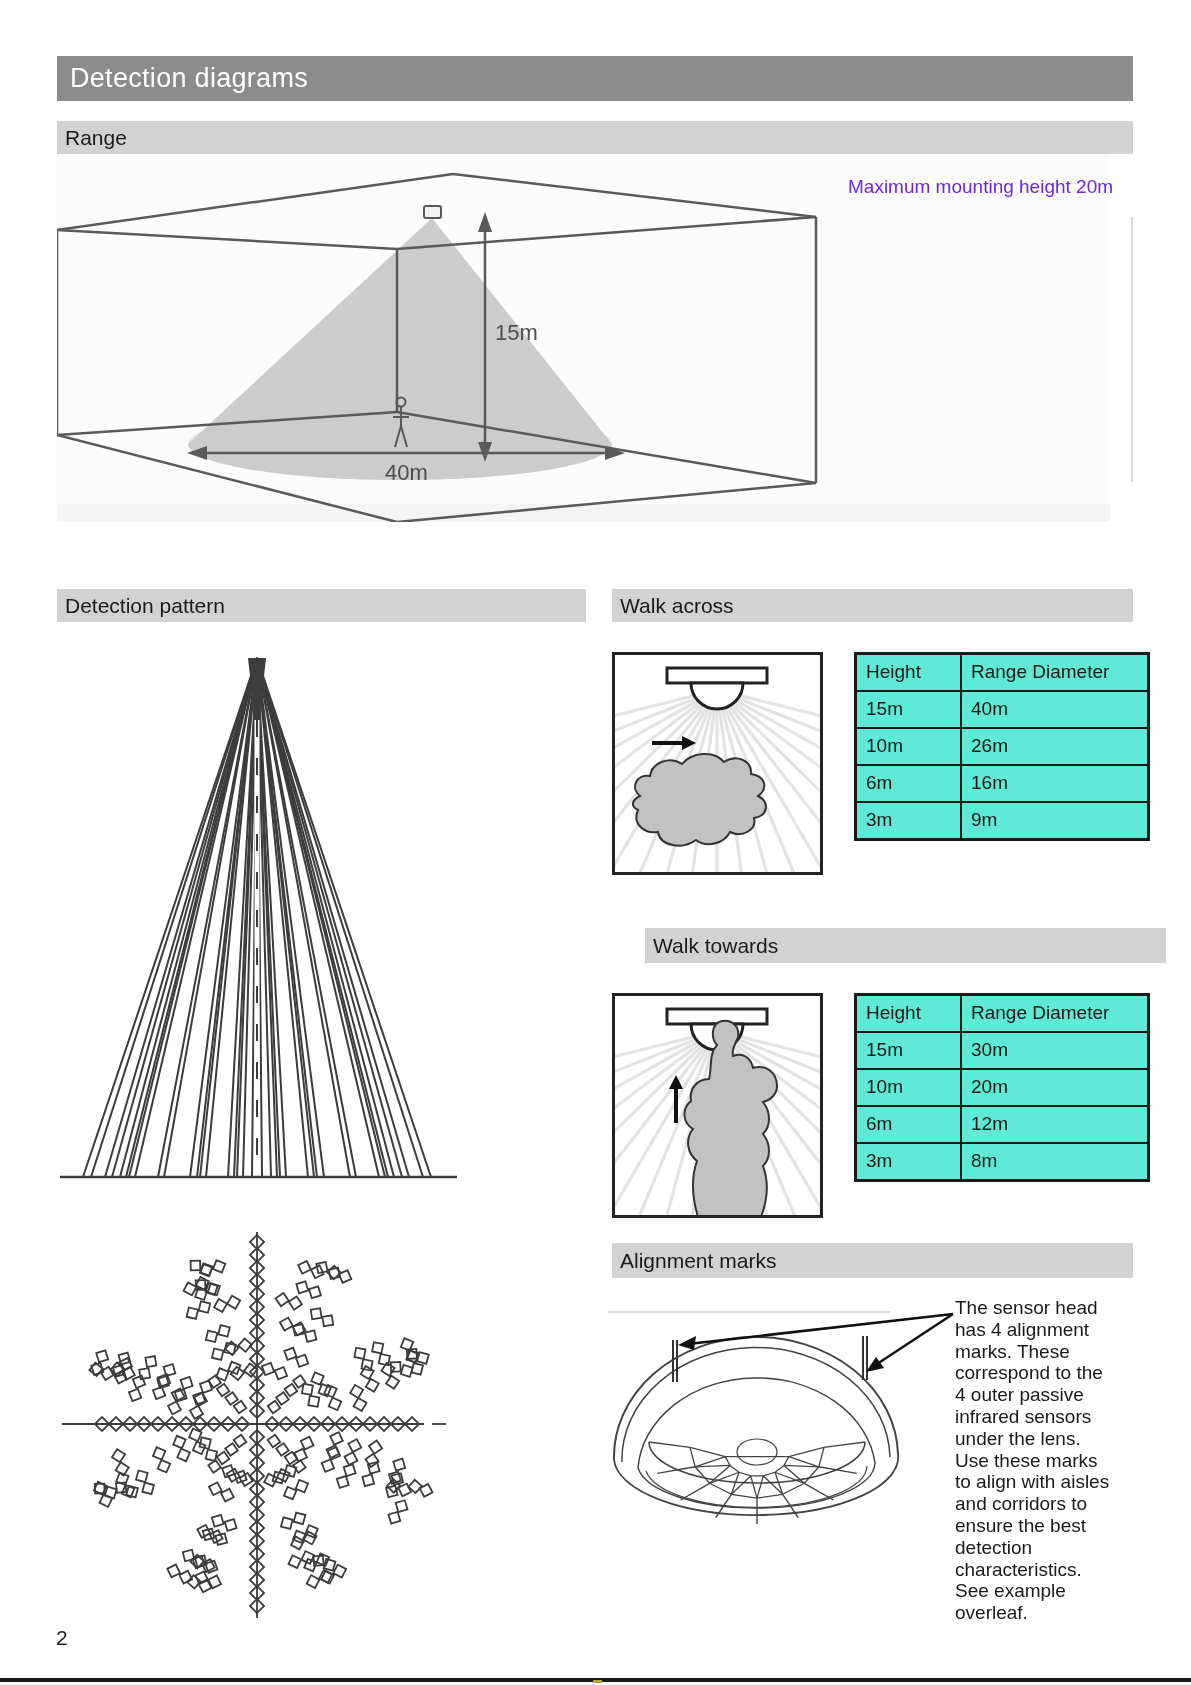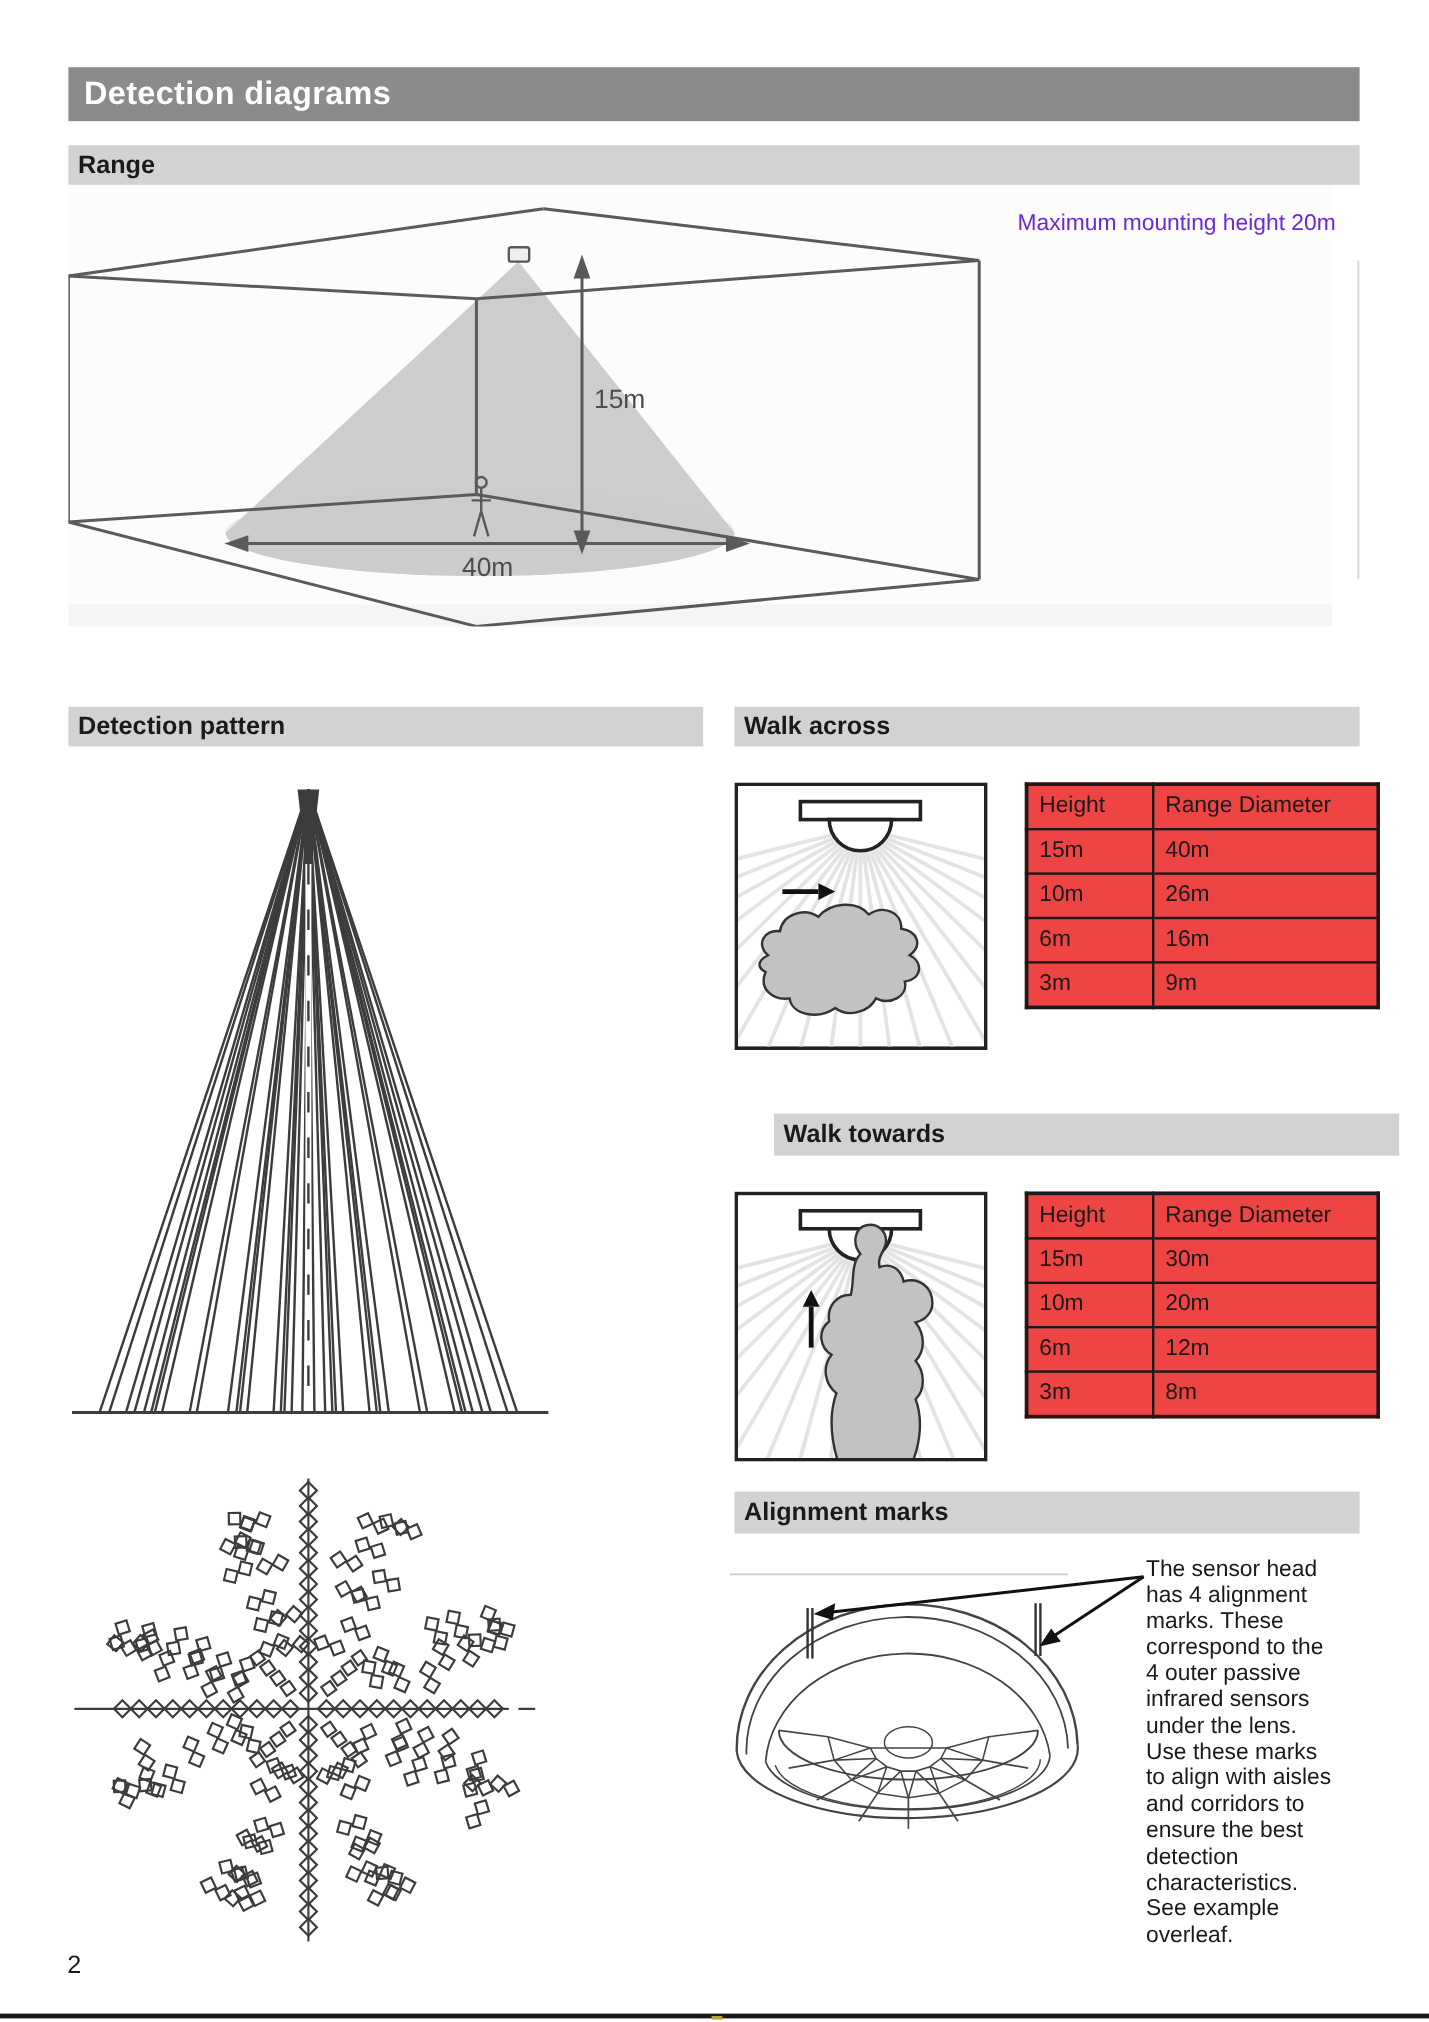--- a/index.html
+++ b/index.html
@@ -2,29 +2,29 @@
 <html><head>
 <meta charset="utf-8">
 <style>
   html,body{margin:0;padding:0;}
   body{
     width:1191px;height:1685px;background:#ffffff;position:relative;
     font-family:"Liberation Sans",sans-serif;color:#1a1a1a;overflow:hidden;
   }
   .abs{position:absolute;}
   .titlebar{
-    background:var(--titlebar-bg,#8b8b8b);color:#ffffff;font-weight:bold;
+    background:var(--titlebar-bg,#8b8b8b);color:#ffffff;font-weight:normal;
     font-size:27px;line-height:45px;padding-left:13px;letter-spacing:.3px;
   }
   .sectionbar{
-    background:var(--sectionbar-bg,#d2d2d2);color:#1a1a1a;font-weight:bold;
+    background:var(--sectionbar-bg,#d2d2d2);color:#1a1a1a;font-weight:normal;
     font-size:21px;line-height:33px;padding-left:8px;
   }
   .note{font-size:19px;color:#6d28d9;}
-  .dtable{border-collapse:collapse;border:3px solid #1a1a1a;background:#ef4444;table-layout:fixed;}
+  .dtable{border-collapse:collapse;border:3px solid #1a1a1a;background:#5eead4;table-layout:fixed;}
   .dtable td{
     border:2px solid #1a1a1a;font-size:19px;padding:6px 8px 7px 9px;
     vertical-align:middle;white-space:nowrap;
   }
   .alignment-text{
     font-size:19px;line-height:21.8px;white-space:pre-line;color:#1a1a1a;
   }
   .pagenum{font-size:21px;color:#1a1a1a;}
   .bottomrule{background:#1a1a1a;}
   svg{display:block;}

